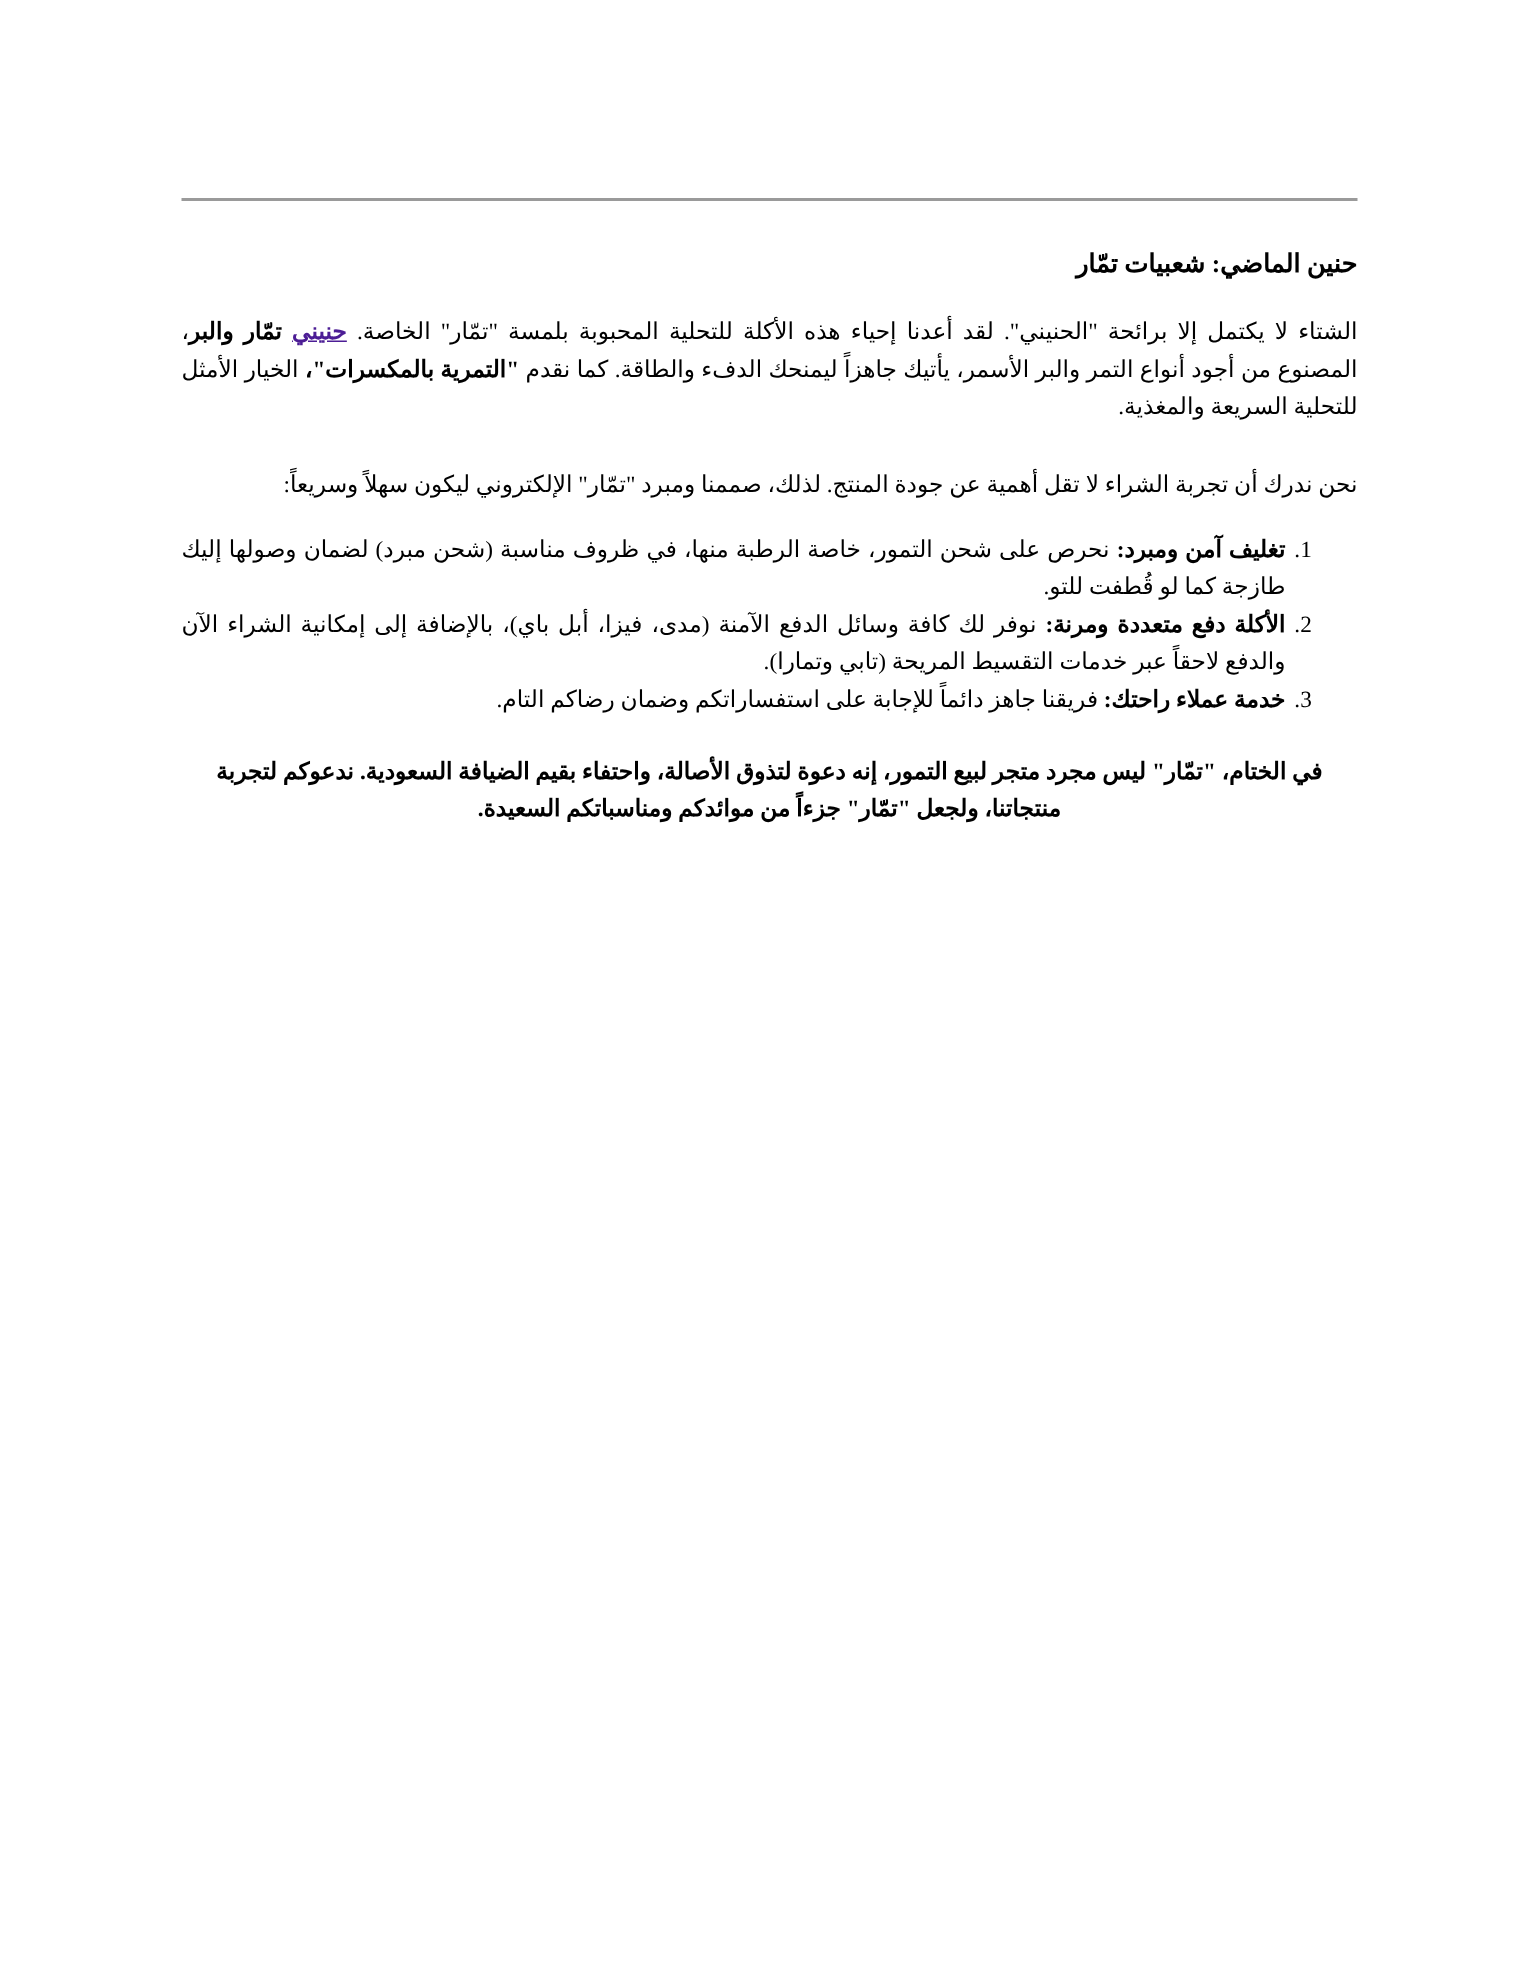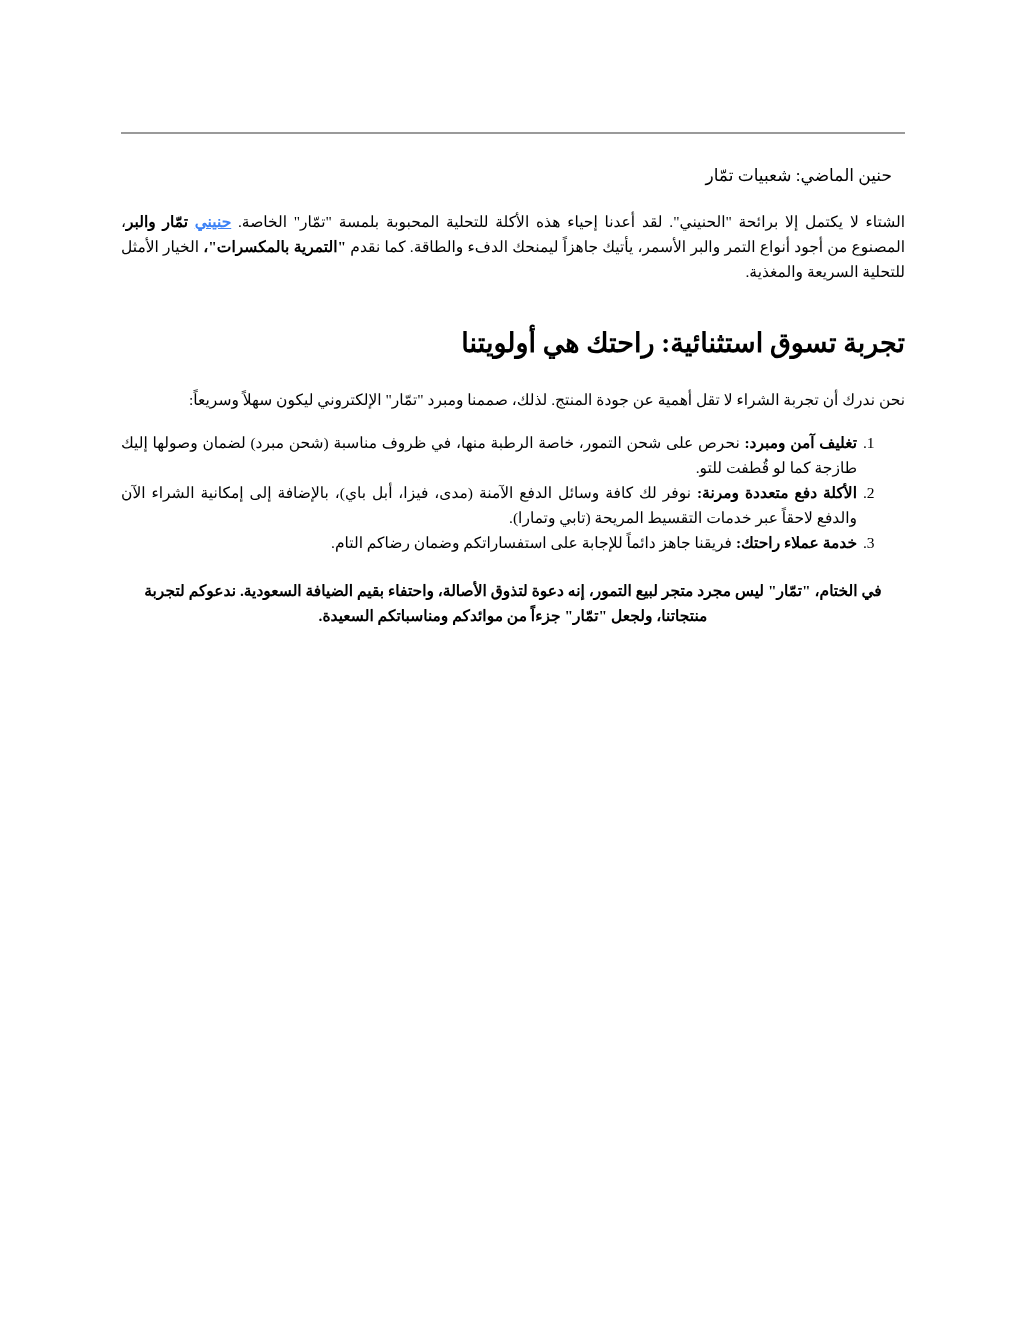--- a/index.html
+++ b/index.html
@@ -12,23 +12,23 @@
     font-size:15.5px;
   }
   .top-rule{
     margin:132px 0 0 0;
     border:none;
     border-top:2px solid #9a9a9a;
     height:0;
   }
   .sec-heading{
     font-size:17px;
-    font-weight:normal;
+    font-weight:bold;
     text-align:right;
-    margin:30px 13px 0 0;
+    margin:30px 0 0 0;
     line-height:24px;
   }
   .body-par{
     text-align:justify;
     line-height:25px;
     margin:21px 0 0 0;
   }
   .main-heading{
     font-size:27px;
     font-weight:bold;
@@ -49,39 +49,38 @@
     list-style-type:decimal;
   }
   .features li{padding-right:2px;}
   .closing-par{
     margin:23px 0 0 0;
     text-align:center;
     line-height:25px;
     font-weight:bold;
   }
   .doc-link{
-    color:#3b82f6;
+    color:#4c1d95;
     text-decoration:underline;
     font-weight:bold;
     cursor:pointer;
   }
   b{font-weight:bold;}
 </style>
 </head>
 <body>
 
 <div class="page">
 
   <hr class="top-rule">
 
   <h3 class="sec-heading">حنين الماضي: شعبيات تمّار</h3>
 
   <p class="body-par"><span>الشتاء لا يكتمل إلا برائحة "الحنيني". لقد أعدنا إحياء هذه الأكلة للتحلية المحبوبة بلمسة "تمّار" الخاصة. </span><a class="doc-link">حنيني</a><b> تمّار والبر</b><span>، المصنوع من أجود أنواع التمر والبر الأسمر، يأتيك جاهزاً ليمنحك الدفء والطاقة. كما نقدم </span><b>"التمرية بالمكسرات"،</b><span> الخيار الأمثل للتحلية السريعة والمغذية.</span></p>
 
-  <h1 class="main-heading">تجربة تسوق استثنائية: راحتك هي أولويتنا</h1>
 
   <p class="intro-par">نحن ندرك أن تجربة الشراء لا تقل أهمية عن جودة المنتج. لذلك، صممنا ومبرد "تمّار" الإلكتروني ليكون سهلاً وسريعاً:</p>
 
   <ol class="features">
     <li><b>تغليف آمن ومبرد:</b><span> نحرص على شحن التمور، خاصة الرطبة منها، في ظروف مناسبة (شحن مبرد) لضمان وصولها إليك طازجة كما لو قُطفت للتو.</span></li>
     <li><b>الأكلة دفع متعددة ومرنة:</b><span> نوفر لك كافة وسائل الدفع الآمنة (مدى، فيزا، أبل باي)، بالإضافة إلى إمكانية الشراء الآن والدفع لاحقاً عبر خدمات التقسيط المريحة (تابي وتمارا).</span></li>
     <li><b>خدمة عملاء راحتك:</b><span> فريقنا جاهز دائماً للإجابة على استفساراتكم وضمان رضاكم التام.</span></li>
   </ol>
 
   <p class="closing-par"><b>في الختام، "تمّار" ليس مجرد متجر لبيع التمور، إنه دعوة لتذوق الأصالة، واحتفاء بقيم الضيافة السعودية. ندعوكم لتجربة منتجاتنا، ولجعل "تمّار" جزءاً من موائدكم ومناسباتكم السعيدة.</b></p>

